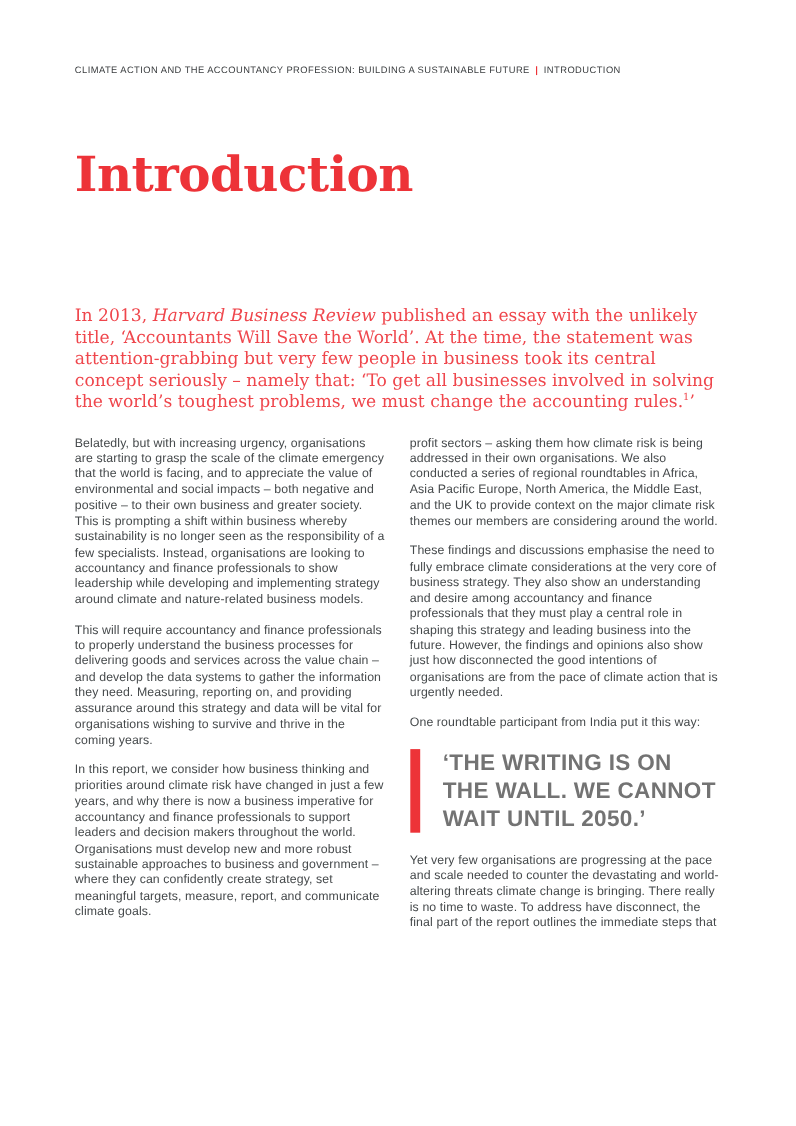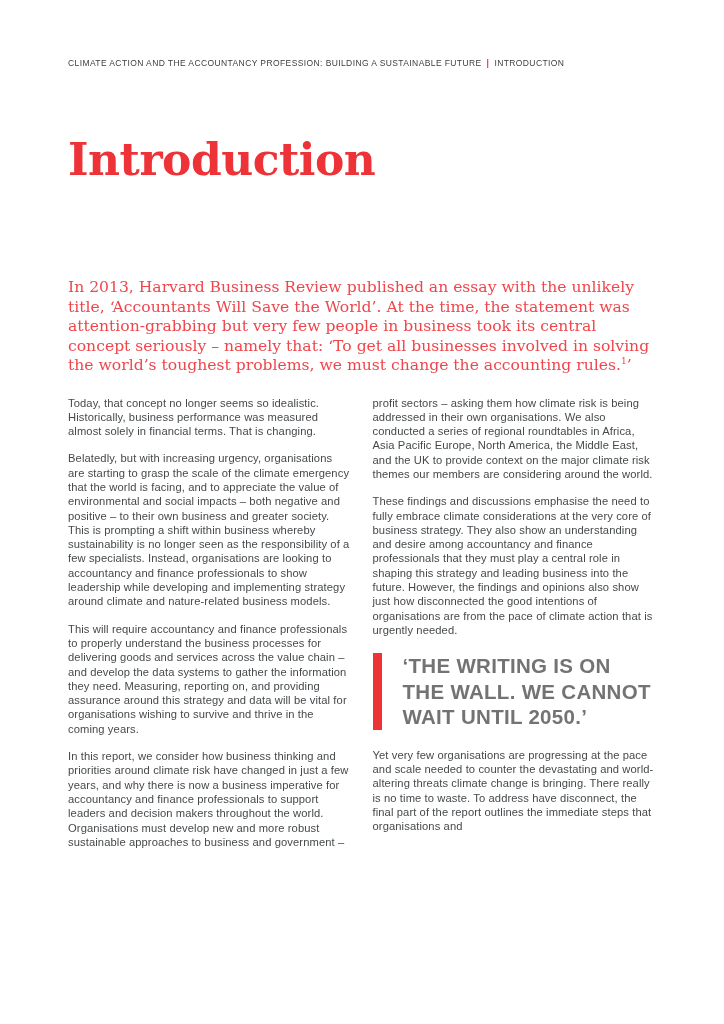--- a/index.html
+++ b/index.html
@@ -38,21 +38,21 @@
 
   
   .lede {
     margin-top: 92px;
     font-family: "DejaVu Serif", serif;
     font-size: 15.6px;
     line-height: 19.5px;
     color: #ef464c;
     width: 590px;
   }
-  .lede .italic { }
+  .lede .italic { font-style: italic; }
   .lede sup { font-size: 9px; vertical-align: super; line-height: 0; }
 
   
   .columns {
     margin-top: 20px;
     display: flex;
     gap: 21px;
   }
   .col { flex: 1 1 0; min-width: 0; }
   .col p {
@@ -131,29 +131,29 @@
       <span>CLIMATE ACTION AND THE ACCOUNTANCY PROFESSION: BUILDING A SUSTAINABLE FUTURE</span><span class="sep">|</span><span>INTRODUCTION</span>
     </div>
 
     <h1 class="chapter-title">Introduction</h1>
 
     <p class="lede"><span>In 2013, </span><span class="italic">Harvard Business Review</span><span> published an essay with the unlikely title, ‘Accountants Will Save the World’. At the time, the statement was attention-grabbing but very few people in business took its central concept seriously – namely that: ‘To get all businesses involved in solving the world’s toughest problems, we must change the accounting rules.</span><sup>1</sup><span>’</span></p>
 
     <div class="columns">
 
       <div class="col">
-        <p>Today, that concept no longer seems so idealistic. Historically, business performance was measured almost solely in financial terms. That is changing.</p>
         <p>Belatedly, but with increasing urgency, organisations are starting to grasp the scale of the climate emergency that the world is facing, and to appreciate the value of environmental and social impacts – both negative and positive – to their own business and greater society. This is prompting a shift within business whereby sustainability is no longer seen as the responsibility of a few specialists. Instead, organisations are looking to accountancy and finance professionals to show leadership while developing and implementing strategy around climate and nature-related business models.</p>
         <p>This will require accountancy and finance professionals to properly understand the business processes for delivering goods and services across the value chain – and develop the data systems to gather the information they need. Measuring, reporting on, and providing assurance around this strategy and data will be vital for organisations wishing to survive and thrive in the coming years.</p>
         <p>In this report, we consider how business thinking and priorities around climate risk have changed in just a few years, and why there is now a business imperative for accountancy and finance professionals to support leaders and decision makers throughout the world. Organisations must develop new and more robust sustainable approaches to business and government – where they can confidently create strategy, set meaningful targets, measure, report, and communicate climate goals.</p>
       </div>
 
       <div class="col">
         <p>profit sectors – asking them how climate risk is being addressed in their own organisations. We also conducted a series of regional roundtables in Africa, Asia Pacific Europe, North America, the Middle East, and the UK to provide context on the major climate risk themes our members are considering around the world.</p>
         <p>These findings and discussions emphasise the need to fully embrace climate considerations at the very core of business strategy. They also show an understanding and desire among accountancy and finance professionals that they must play a central role in shaping this strategy and leading business into the future. However, the findings and opinions also show just how disconnected the good intentions of organisations are from the pace of climate action that is urgently needed.</p>
+        <p>One roundtable participant from India put it this way:</p>
 
 
 
         <div class="quote-large">
           <div class="bar"></div>
           <div class="q-text">‘THE WRITING IS ON THE WALL. WE CANNOT WAIT UNTIL 2050.’</div>
         </div>
 
         <p>Yet very few organisations are progressing at the pace and scale needed to counter the devastating and world-altering threats climate change is bringing. There really is no time to waste. To address have disconnect, the final part of the report outlines the immediate steps that organisations and</p>
       </div>

